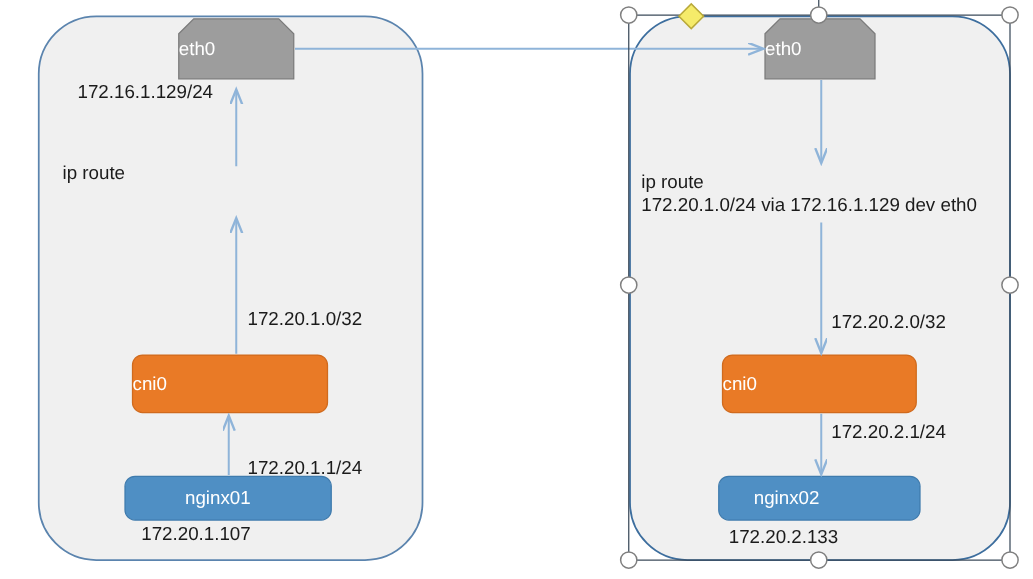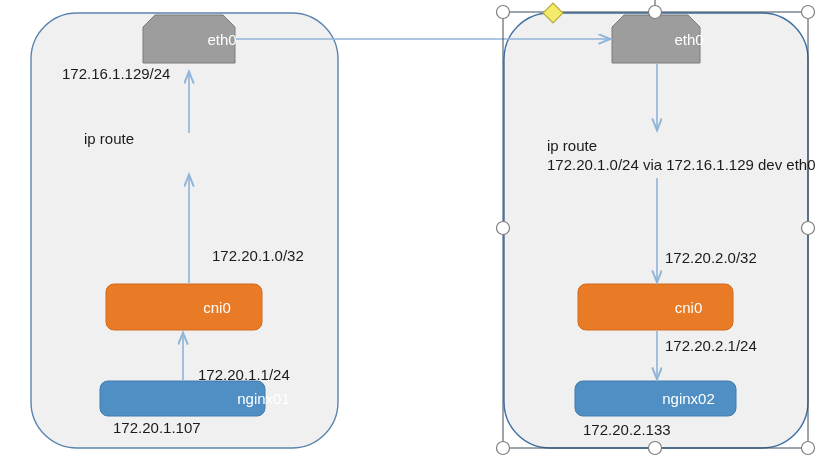--- a/index.html
+++ b/index.html
@@ -21,40 +21,38 @@
     position: absolute;
     left: 0;
     top: 0;
     width: 826px;
     height: 463px;
   }
   .node-label {
     position: absolute;
     color: #ffffff;
     font-size: 15px;
-    text-align: center;
+    text-align: left;
     line-height: 1;
     white-space: nowrap;
     pointer-events: none;
-    margin-left: 33px;
   }
   .ip-text {
     position: absolute;
     color: #1b1b1b;
     font-size: 15px;
     white-space: nowrap;
     line-height: 19px;
   }
   .route-text {
     position: absolute;
     color: #1b1b1b;
     font-size: 15px;
     white-space: pre;
     line-height: 19px;
-    margin-left: 34px;
   }
 </style>
 </head>
 <body>
 
 <div id="canvas">
 
   <svg id="diagram-svg" viewBox="0 0 826 463">
     <defs>
       <marker id="arrowhead" markerWidth="9" markerHeight="9" refX="7.2" refY="3" orient="auto">
@@ -107,25 +105,25 @@
       <circle cx="808" cy="448" r="6.5" fill="#ffffff" stroke="#7f7f7f" stroke-width="1.2"></circle>
       <rect x="546" y="6" width="14" height="14" transform="rotate(45 553 13)" fill="#f5eb6a" stroke="#b9a93a" stroke-width="1.2"></rect>
     </g>
   </svg>
 
   <div class="node-label" style="left:143px; top:32px; width:92px;">eth0</div>
   <div class="node-label" style="left:612px; top:32px; width:88px;">eth0</div>
   <div class="node-label" style="left:106px; top:300px; width:156px;">cni0</div>
   <div class="node-label" style="left:578px; top:300px; width:155px;">cni0</div>
   <div class="node-label" style="left:100px; top:391px; width:165px;padding-left:48px;">nginx01</div>
-  <div class="node-label" style="left:575px; top:391px; width:161px;">nginx02</div>
+  <div class="node-label" style="left:603px; top:391px; width:161px;">nginx02</div>
 
   <div class="ip-text" style="left:62px; top:64px;">172.16.1.129/24</div>
   <div class="route-text" style="left:50px; top:129px;">ip route</div>
-  <div class="ip-text" style="left:212px; top:246px;">172.20.1.0/32</div>
+  <div class="ip-text" style="left:198px; top:246px;">172.20.1.0/32</div>
   <div class="ip-text" style="left:198px; top:333px;margin-top:32px;">172.20.1.1/24</div>
   <div class="ip-text" style="left:113px; top:418px;">172.20.1.107</div>
 
   <div class="route-text" style="left:513px; top:136px;">ip route</div>
   <div class="route-text" style="left:513px; top:155px;">172.20.1.0/24 via 172.16.1.129 dev eth0</div>
   <div class="ip-text" style="left:665px; top:248px;">172.20.2.0/32</div>
   <div class="ip-text" style="left:665px; top:336px;">172.20.2.1/24</div>
   <div class="ip-text" style="left:583px; top:420px;">172.20.2.133</div>
 
 </div>

